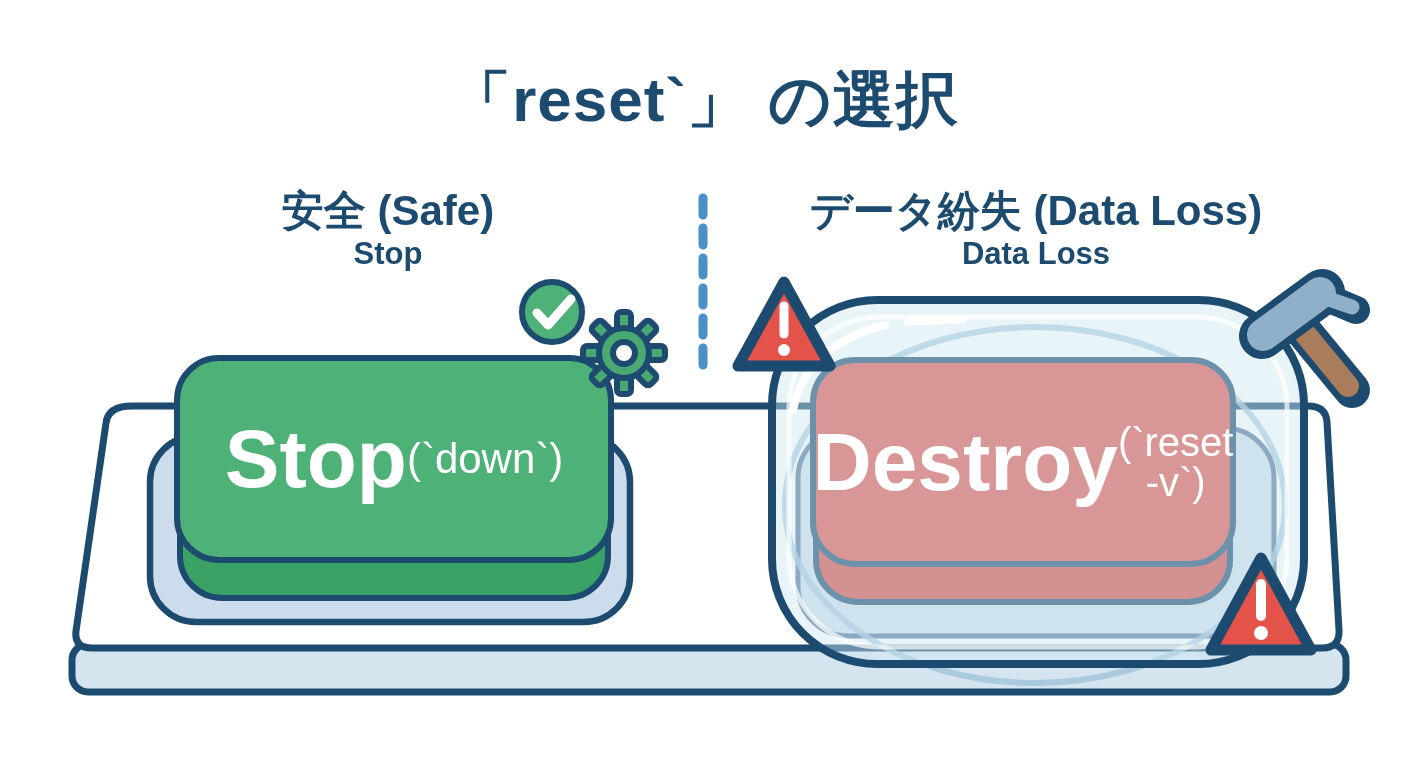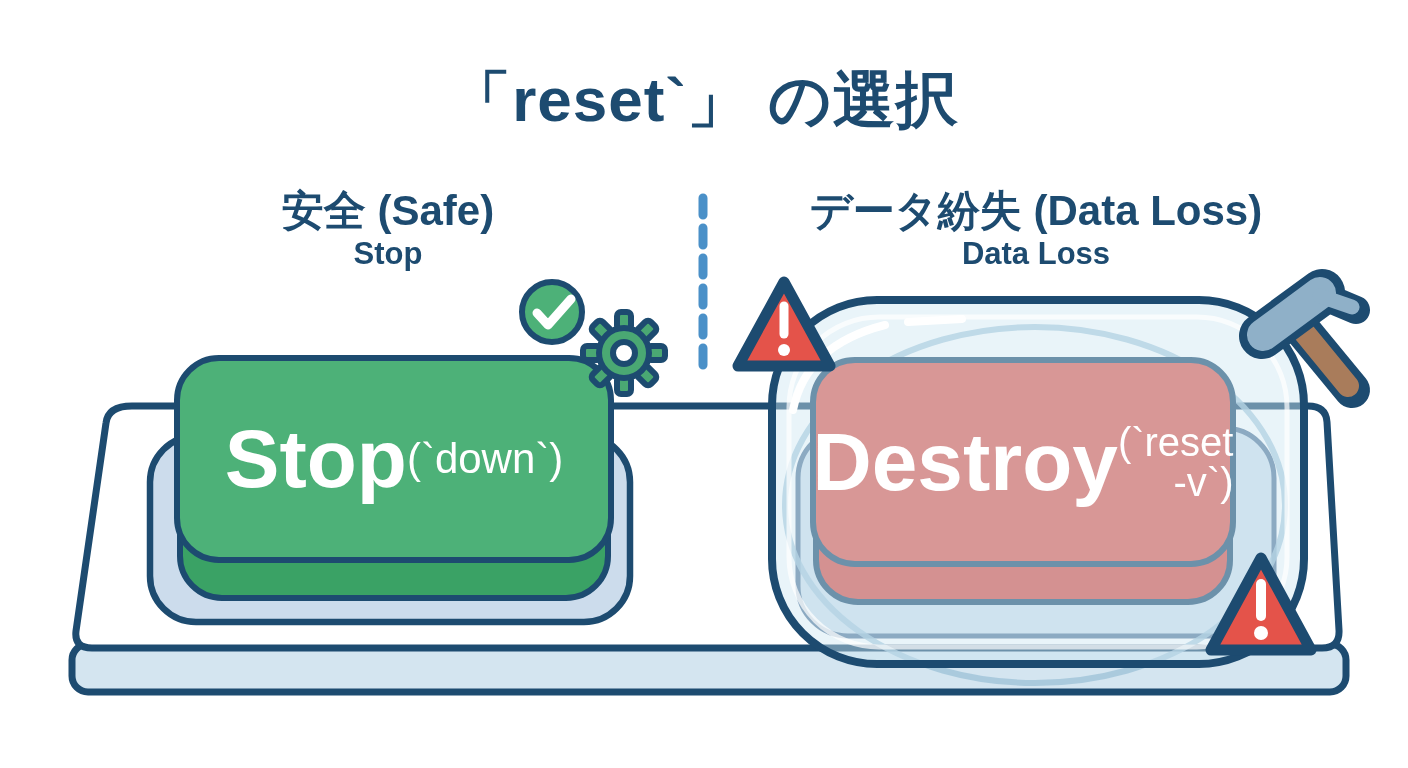--- a/index.html
+++ b/index.html
@@ -16,21 +16,21 @@
   .col-head { position:absolute; text-align:center; color:#1d4b70; }
   .col-head .jp { font-size:42px; font-weight:700; line-height:1.1; margin:0; }
   .col-head .en { font-size:31px; font-weight:700; line-height:1.15; margin:2px 0 0 0; }
   .col-head.safe   { left:88px;  top:188px; width:600px; }
   .col-head.danger { left:736px; top:188px; width:600px; }
   .btn-label {
     position:absolute; display:flex; 
     align-items:center; justify-content:center; color:#ffffff; text-align:center;
   }
   .btn-label.stop    { left:177px; top:358px; width:434px; height:202px; }
-  .btn-label.destroy { left:813px; top:360px; width:420px; height:204px;text-align:right; }
+  .btn-label.destroy { left:813px; top:360px; width:420px; height:204px; }
   .btn-label .main { font-size:82px; font-weight:800; line-height:0.95; }
   .btn-label .sub  { font-size:42px; font-weight:400; line-height:1; }
   .btn-label.destroy .sub { font-size:40px; }
 </style>
 </head>
 <body>
 
 <div class="canvas">
 
   <svg class="scene" width="1408" height="768" viewBox="0 0 1408 768">

